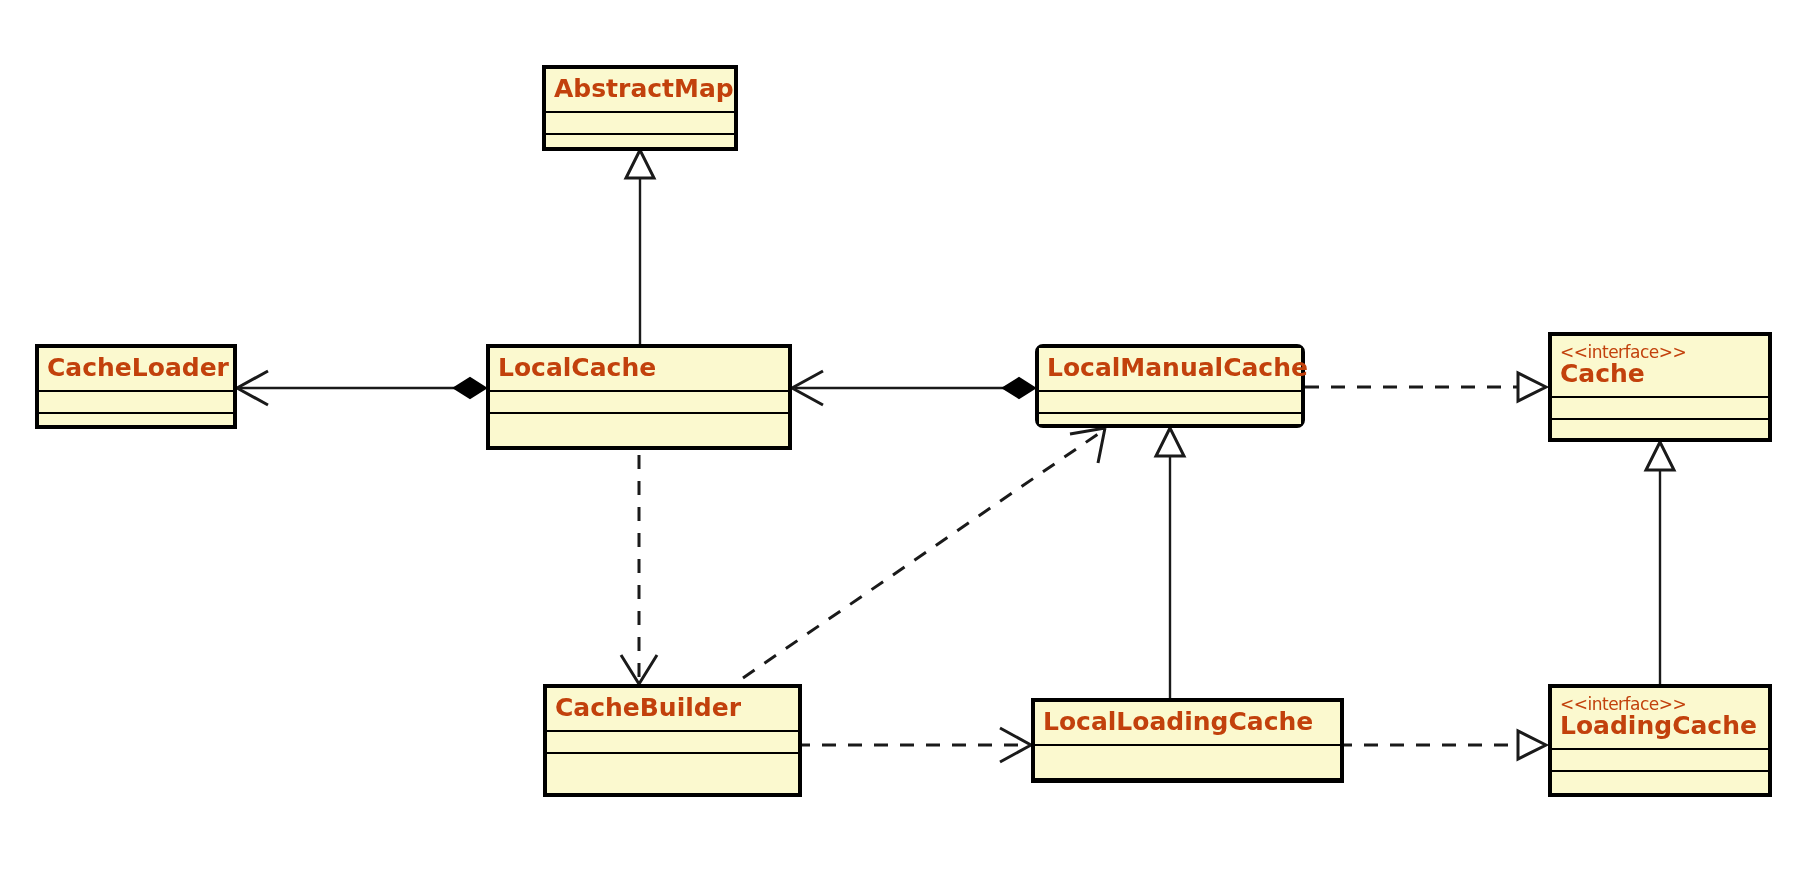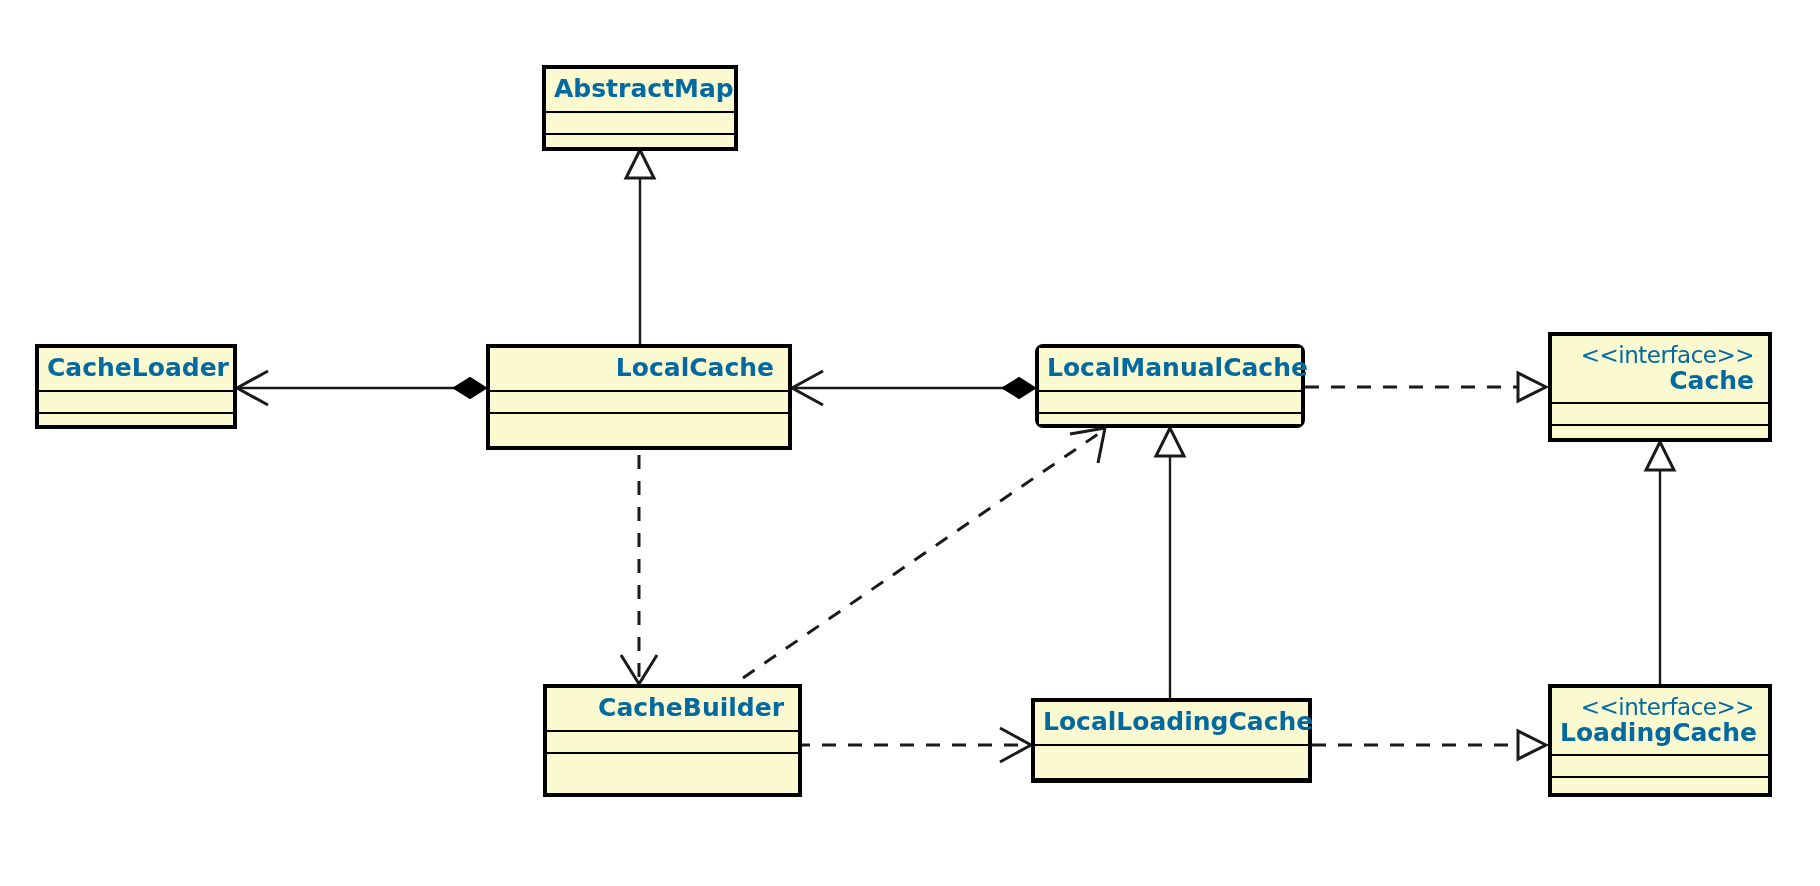--- a/index.html
+++ b/index.html
@@ -23,34 +23,34 @@
     position: absolute;
     box-sizing: border-box;
     background: #fbf9cf;
     border: 4px solid #000000;
     display: flex;
     flex-direction: column;
     z-index: 5;
   }
   .uml-name {
     box-sizing: border-box;
-    text-align: right;
-    color: #0369a1;
+    text-align: left;
+    color: #c2410c;
     font-weight: bold;
     font-size: 25px;
     line-height: 1.06;
-    padding: 7px 14px 8px 8px;
+    padding: 7px 8px 8px 8px;
     border-bottom: 2px solid #000000;
     white-space: nowrap;
     background: #fbf9cf;
   }
   .uml-stereotype {
     display: block;
     font-weight: normal;
-    font-size: 23px;
+    font-size: 17px;
     line-height: 1.08;
     letter-spacing: -0.5px;
   }
   .uml-compartment {
     box-sizing: border-box;
     background: #fbf9cf;
   }
   .uml-compartment.attrs {
     border-bottom: 2px solid #000000;
     height: 22px;
@@ -208,21 +208,21 @@
   </div>
 
   <div class="uml-class" style="left:511px; top:684px; width:259px; height:113px;margin-left:32px;">
     <div class="uml-name">
       <span>CacheBuilder</span>
     </div>
     <div class="uml-compartment attrs"></div>
     <div class="uml-compartment ops"></div>
   </div>
 
-  <div class="uml-class" style="left:1031px; top:698px; width:281px; height:85px;gap:12px;">
+  <div class="uml-class" style="left:1031px; top:698px; width:313px; height:85px;gap:12px;">
     <div class="uml-name">
       <span>LocalLoadingCache</span>
     </div>
     <div class="uml-compartment attrs"></div>
     <div class="uml-compartment ops"></div>
   </div>
 
   <div class="uml-class" style="left:1548px; top:684px; width:224px; height:113px;">
     <div class="uml-name">
       <span class="uml-stereotype">&lt;&lt;interface&gt;&gt;</span>

